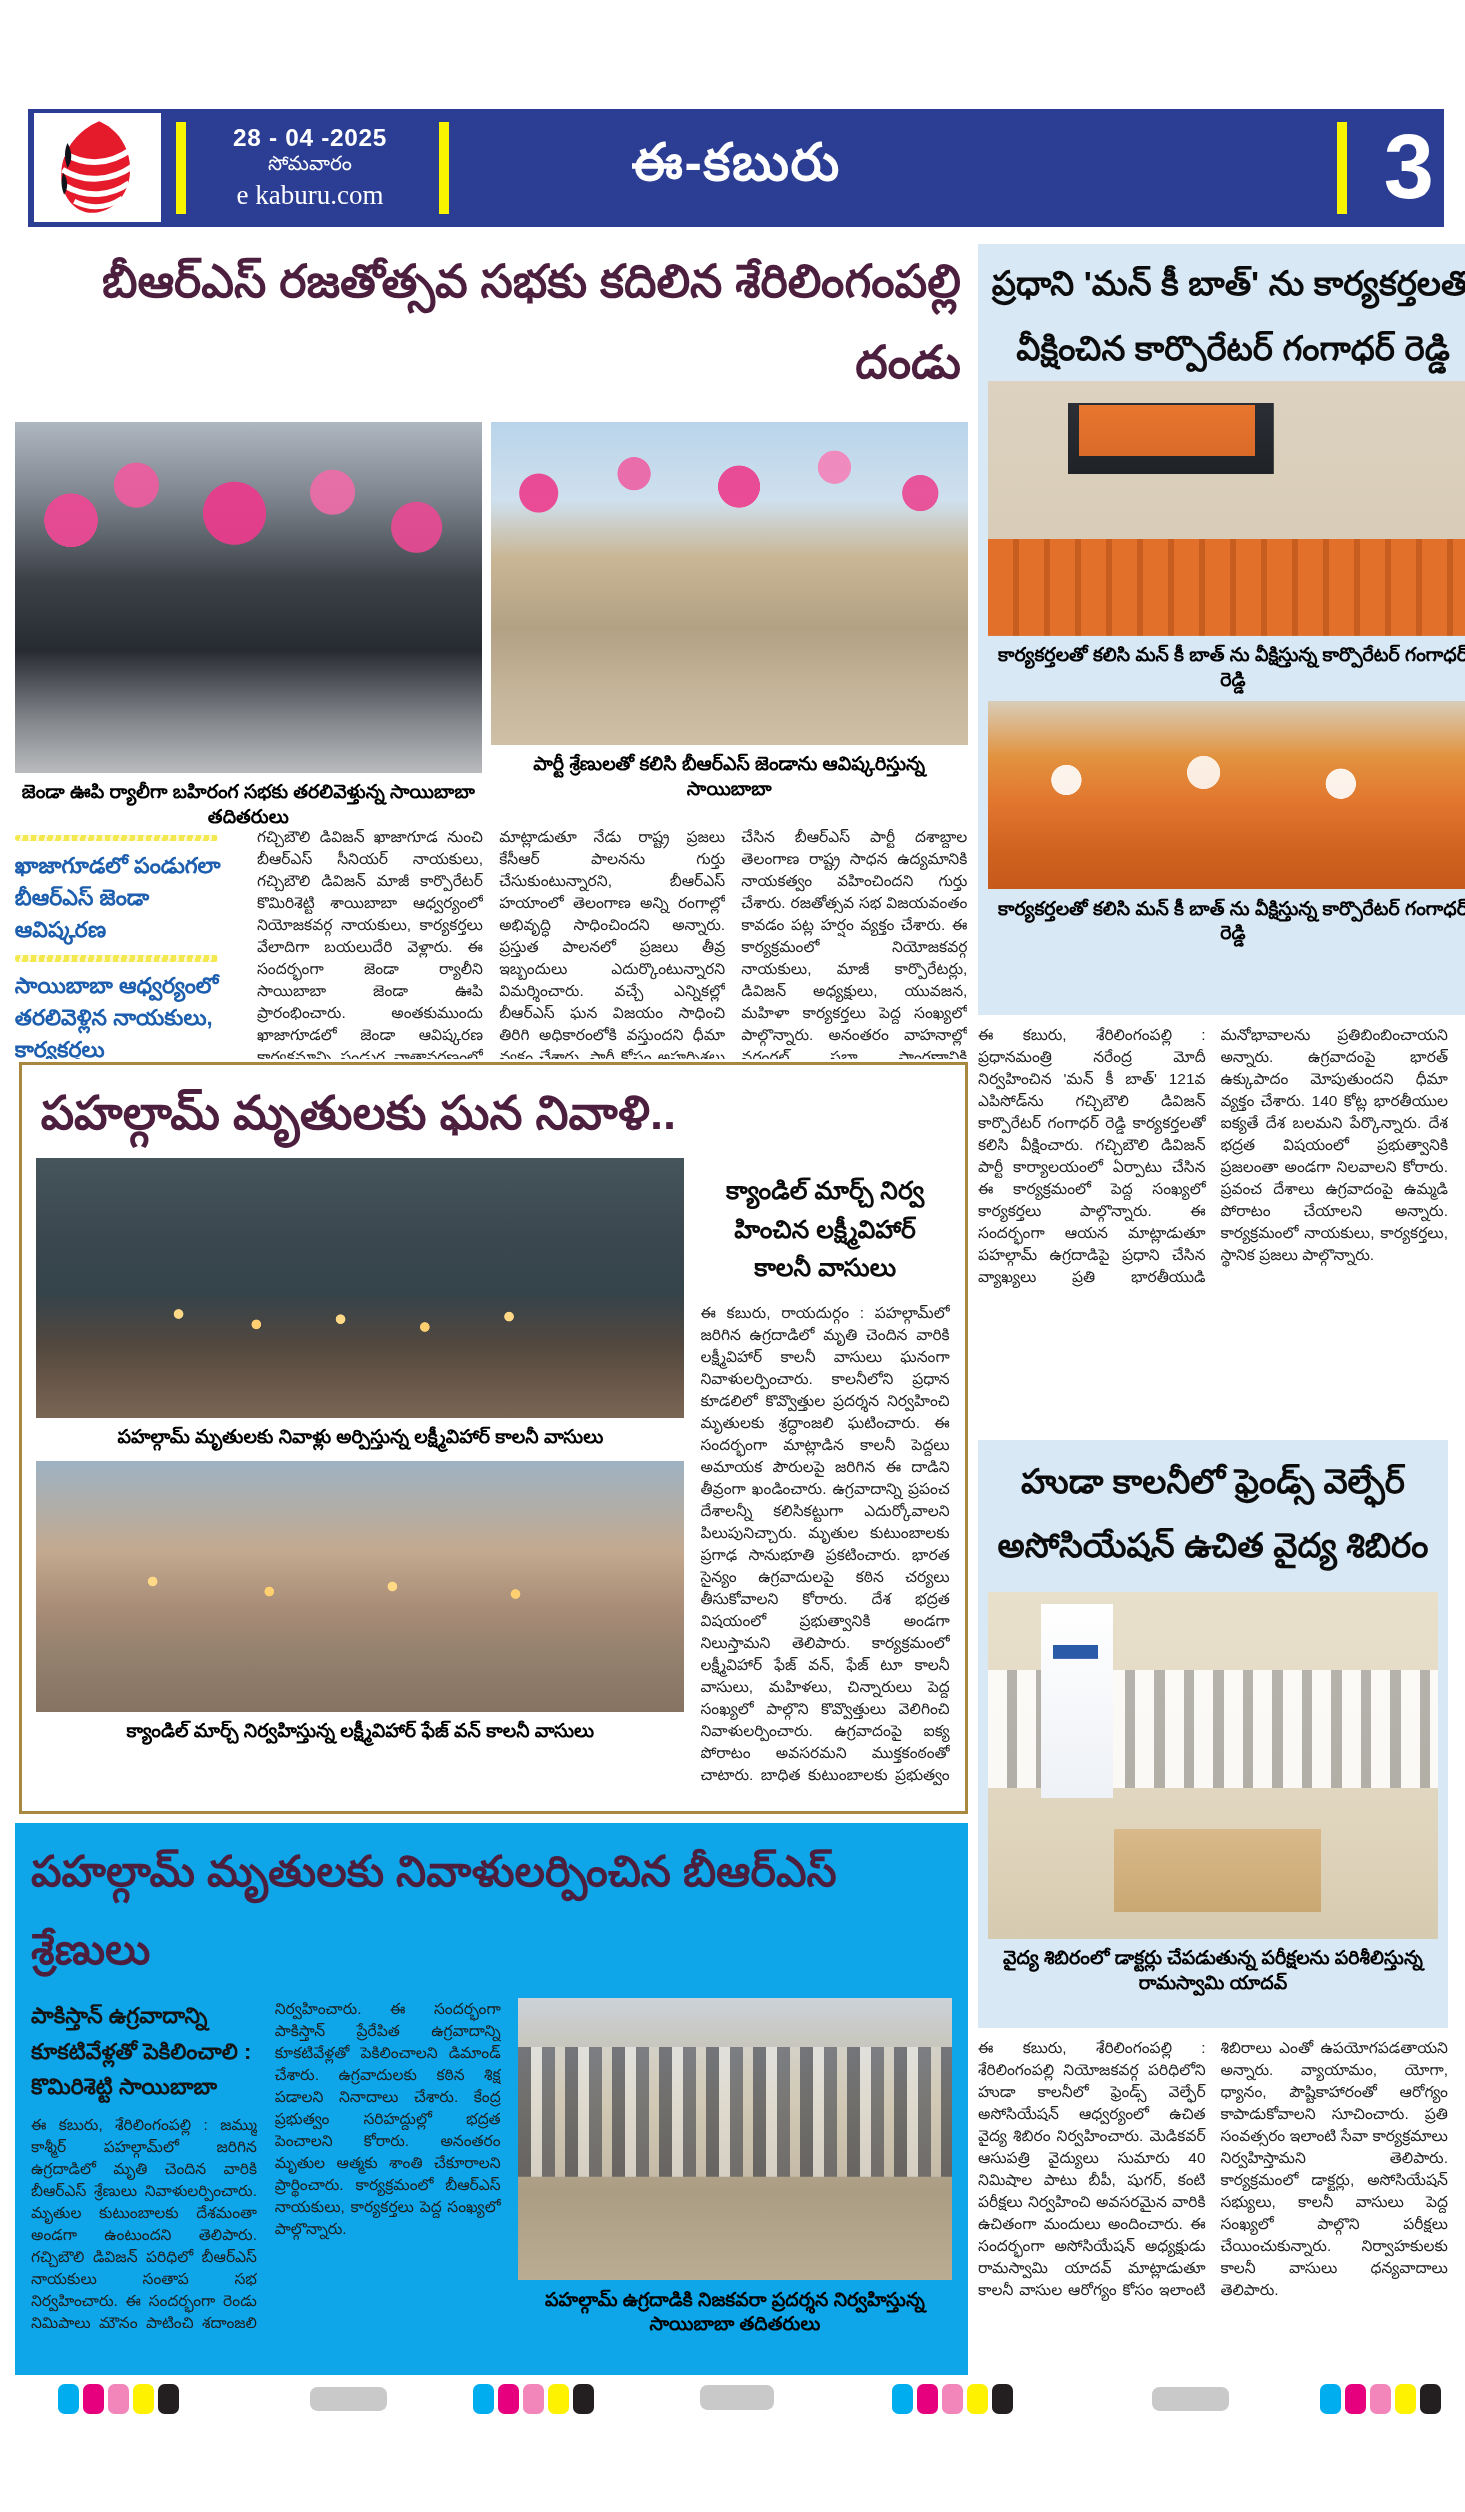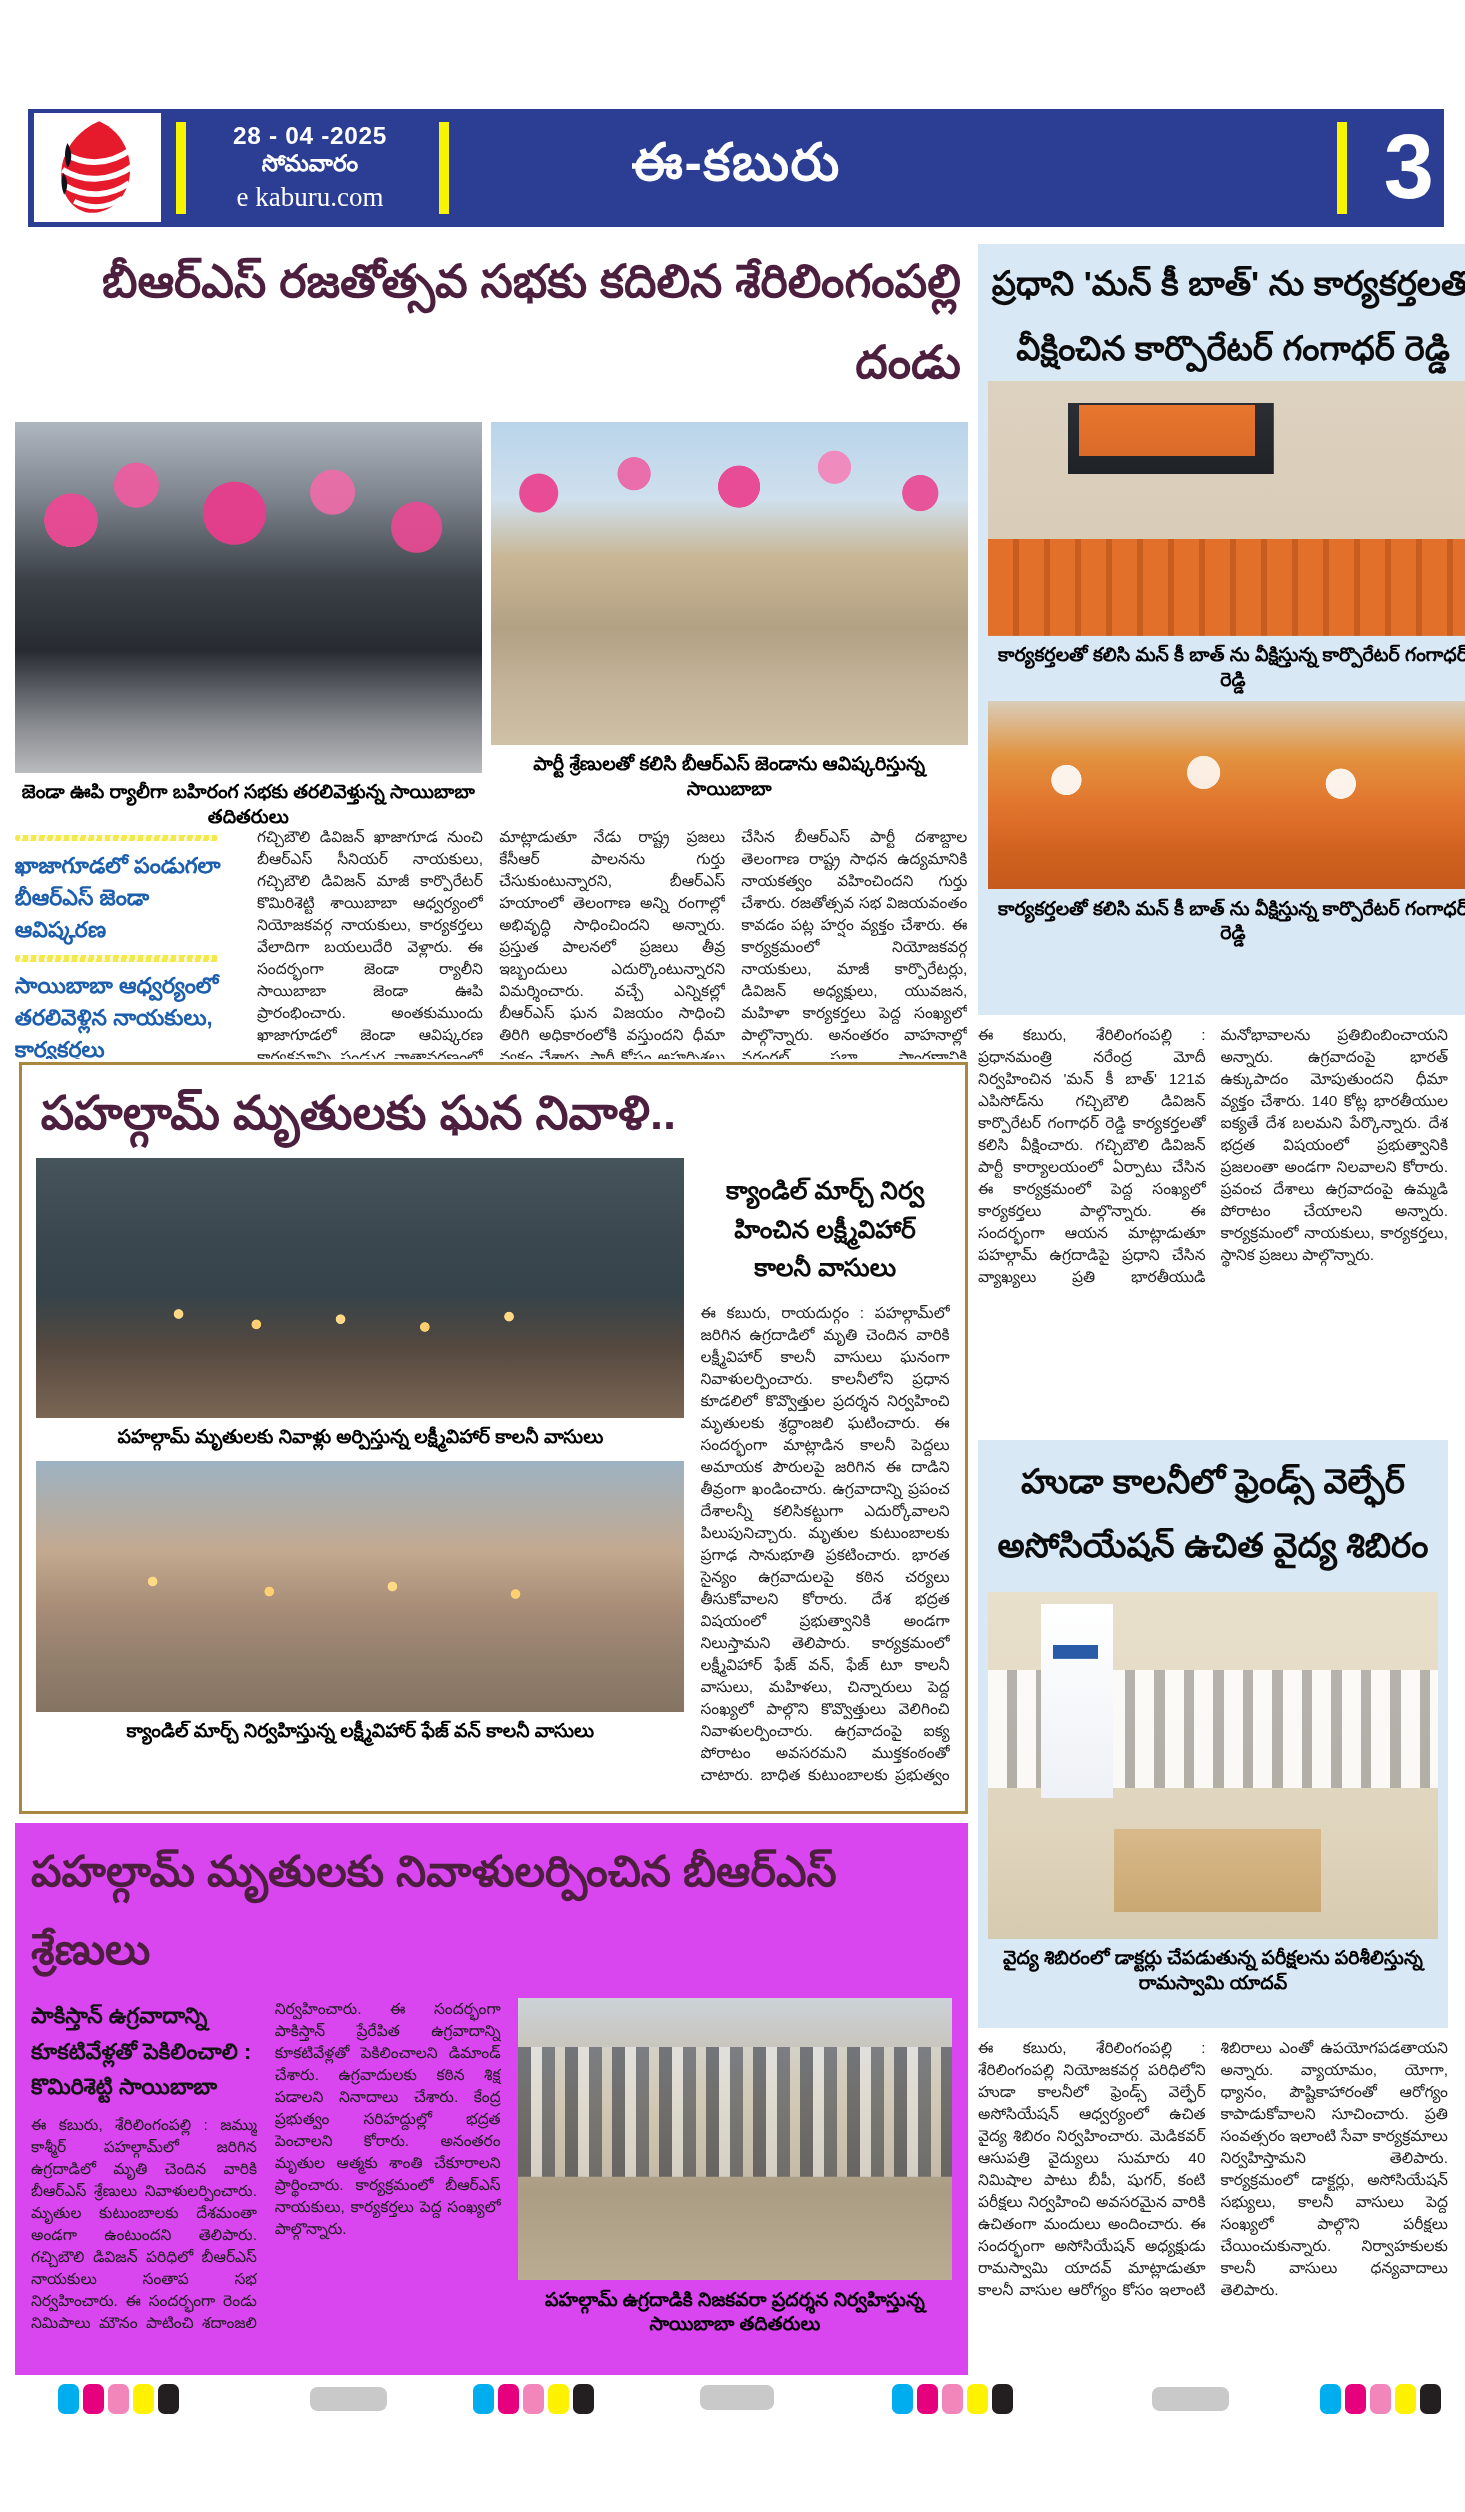--- a/index.html
+++ b/index.html
@@ -6,21 +6,21 @@
   html,body{background:#fff}
   body{width:1466px;height:2512px;position:relative;font-family:"Liberation Sans",sans-serif;color:#111;overflow:hidden}
 
   
   .header{position:absolute;left:28px;top:109px;width:1416px;height:118px;background:#2b3e93}
   .logo-box{position:absolute;left:5.9px;top:4.4px;width:127px;height:109px;background:#fff;display:flex;align-items:center;justify-content:center}
   .logo-box svg{width:87px;height:100px}
   .ybar{position:absolute;top:13.3px;width:9.6px;height:92px;background:#f8f400}
   .dateblock{position:absolute;left:157px;top:7.4px;width:250px;height:103px;color:#fff;text-align:center;display:flex;flex-direction:column;justify-content:center;padding:4.4px 0}
   .date-line{font-size:24.4px;font-weight:bold;letter-spacing:0.7px}
-  .day-line{font-size:23px;font-weight:bold}
+  .day-line{font-size:20px;font-weight:normal}
   .site-line{font-size:27px;font-family:"Liberation Serif",serif}
   .masthead{position:absolute;left:0;top:0;width:100%;height:118px;display:flex;align-items:center;justify-content:center;color:#fff;font-size:52px;font-weight:bold;letter-spacing:1.5px}
   .pagenum{position:absolute;right:10.3px;top:3px;color:#fff;font-size:90px;font-weight:bold;line-height:111px}
 
   
   .headline-maroon{color:#4d1f3f;font-weight:bold}
   .photo{width:100%;background:#999}
   figcaption{font-weight:bold;font-size:19px;text-align:center;padding:7.4px 3px 0;color:#000;line-height:1.3}
   .bodytext{font-size:15.5px;line-height:1.42;text-align:justify;color:#1d1d1d;overflow:hidden}
   .subhead-blue{color:#1d5fae;font-weight:bold;font-size:22px;line-height:1.45}
@@ -38,21 +38,21 @@
 
   
   .candlebox{position:absolute;left:18.5px;top:1062px;width:949px;height:752px;border:3.7px solid #a8883e;background:#fff;padding:10.3px 14.8px}
   .candle-headline{font-size:47px;line-height:1.5;margin:3px 0 8.9px 4.4px}
   .candle-content{display:flex;gap:16.2px}
   .candle-left{width:648px}
   .candle-right{flex:1;overflow:hidden}
   .candle-subhead{font-size:25px;font-weight:bold;text-align:center;line-height:1.55;color:#0d0d0d;margin:13.3px 5.9px 14.8px}
 
   
-  .graybox{position:absolute;left:14.8px;top:1823px;width:953px;height:552px;background:#d946ef;padding:10.3px 16.2px}
+  .graybox{position:absolute;left:14.8px;top:1823px;width:953px;height:552px;background:#0ea5e9;padding:10.3px 16.2px}
   .gray-headline{font-size:43px;line-height:1.8}
   .gray-row{display:flex;gap:17.7px;margin-top:10.3px}
   .gray-col{width:226px;overflow:hidden}
   .gray-subhead{font-size:22px;font-weight:bold;line-height:1.6;color:#141414;margin-bottom:10.3px}
   .gray-fig{flex:1}
 
   
   .rboxA{position:absolute;left:978px;top:244px;width:510px;height:771px;padding:7.4px 10.3px}
   .rbodyA{position:absolute;left:978px;top:1024px;width:470px;height:406px}
   .rboxB{position:absolute;left:978px;top:1440px;width:470px;height:588px;padding:8.9px 10.3px}

